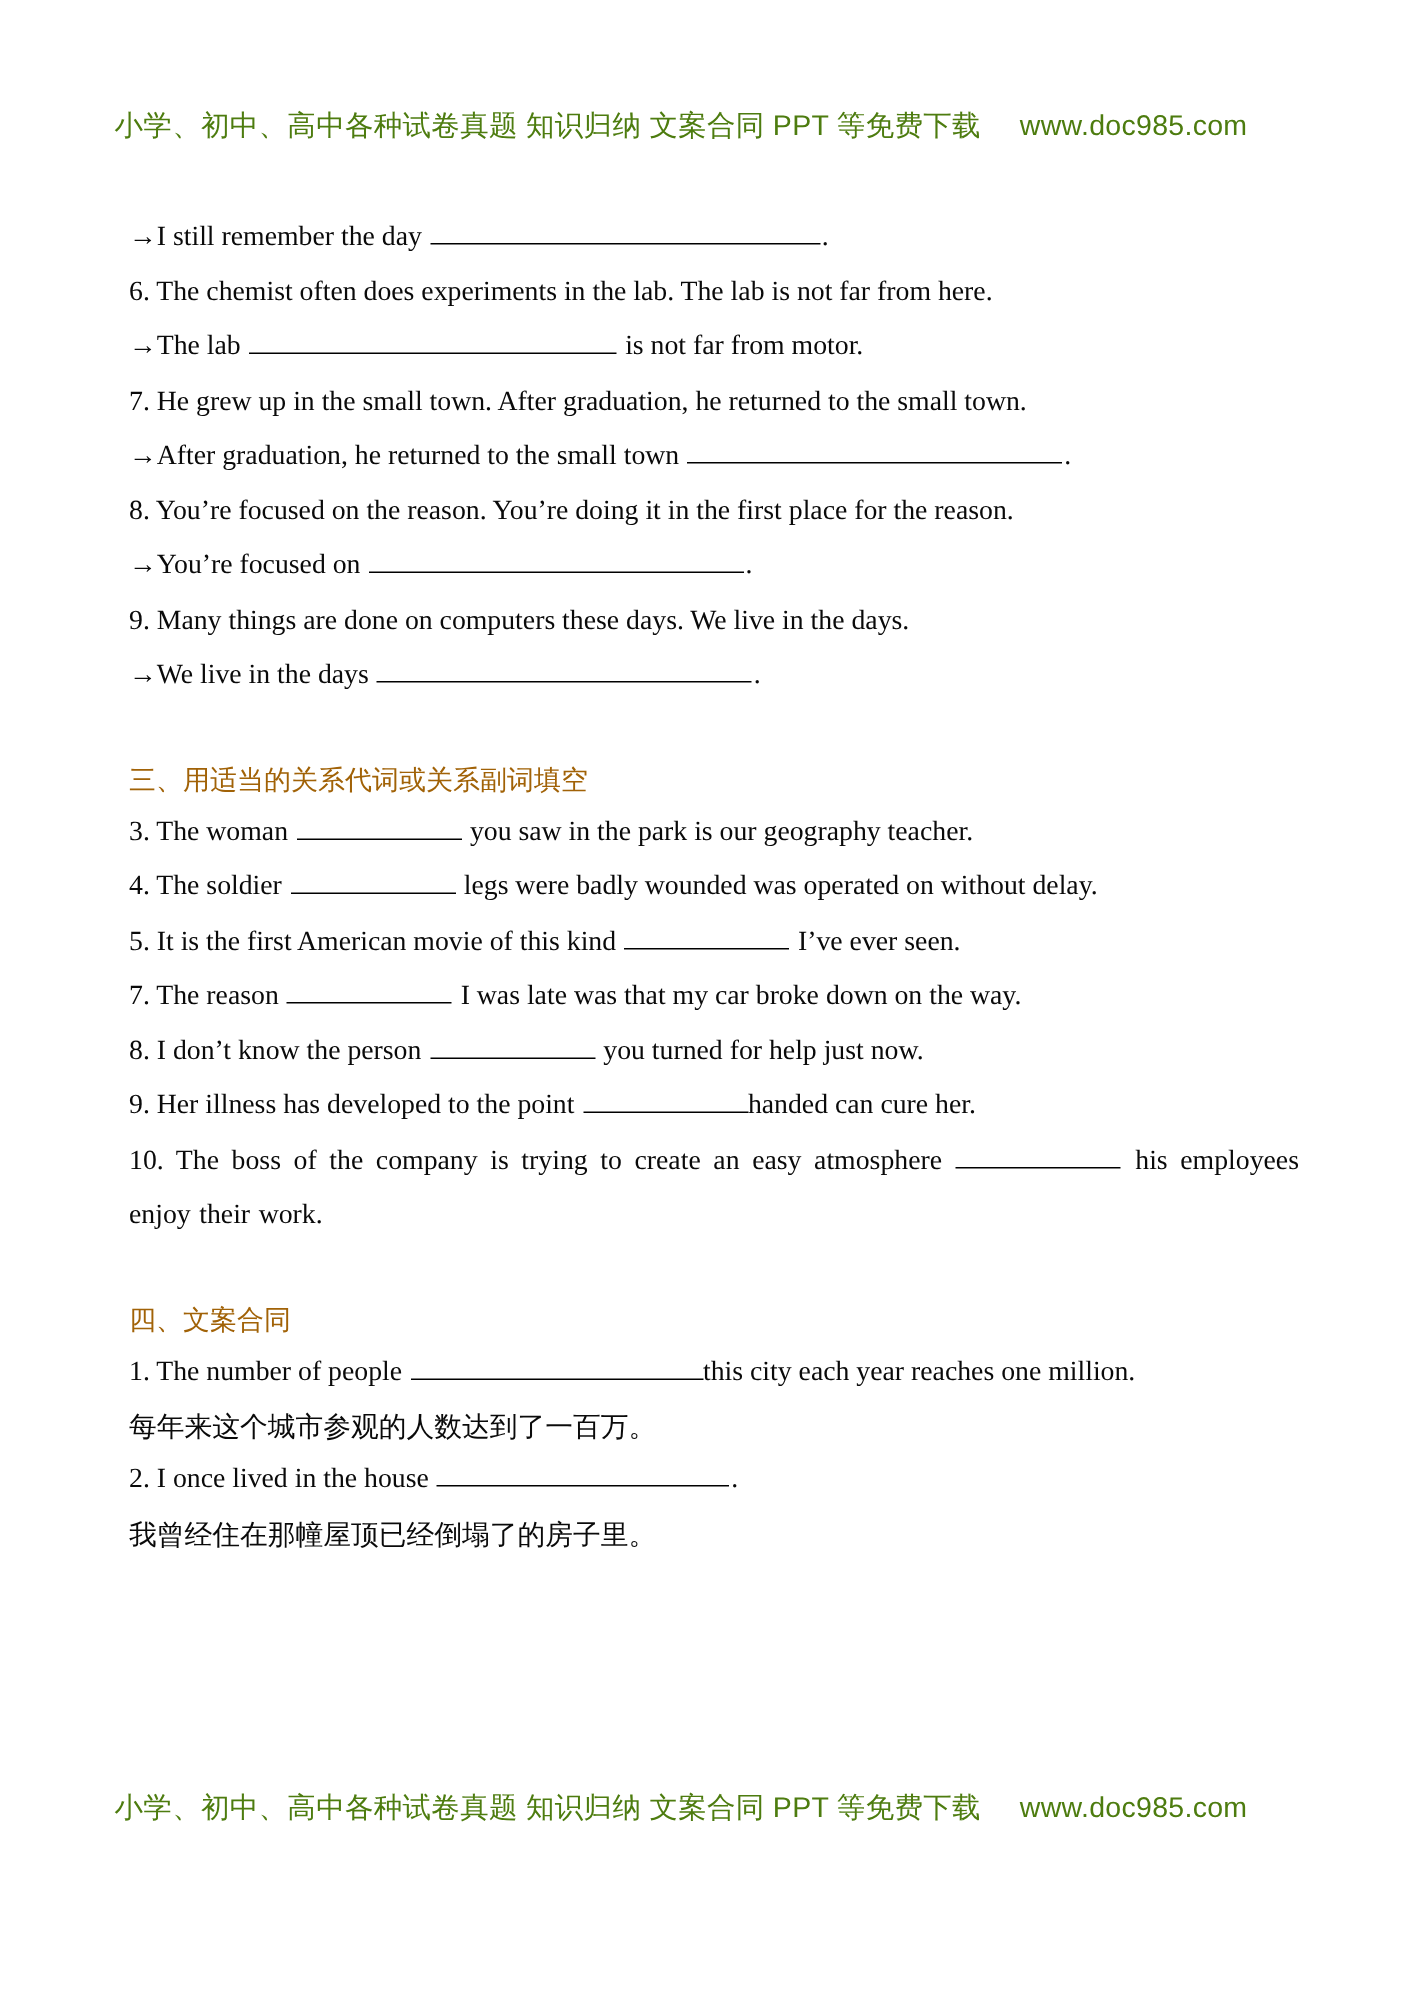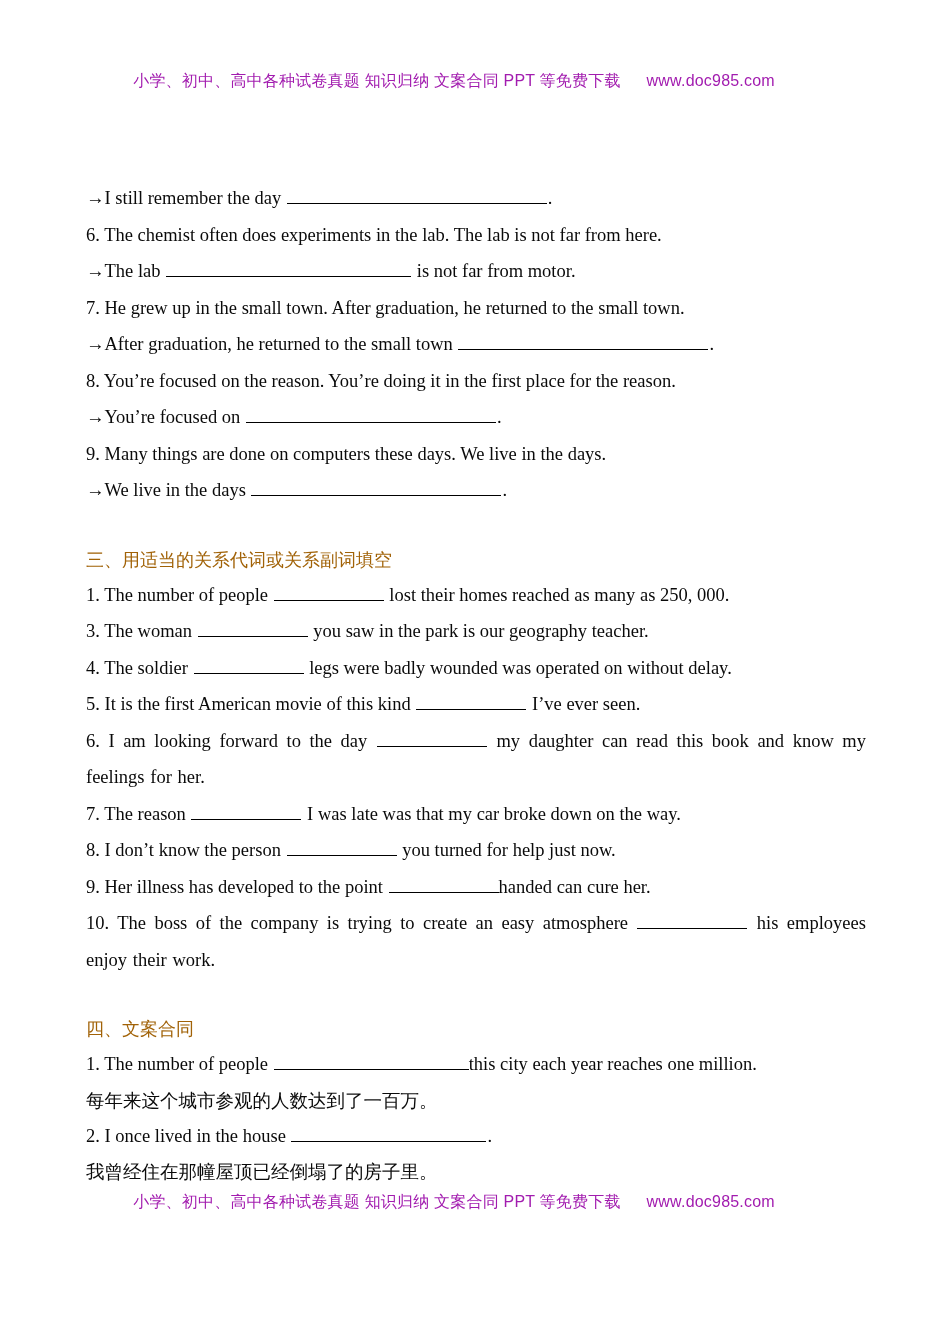--- a/index.html
+++ b/index.html
@@ -18,39 +18,38 @@
     color: #000000;
   }
 
   
   .watermark {
     position: absolute;
     left: 0;
     width: 908px;
     text-align: center;
     font-family: "Liberation Sans", "DejaVu Sans", sans-serif;
-    font-size: 16px;
-    color: #a21caf;
+    font-size: 19px;
+    color: #4d7c0f;
     white-space: nowrap;
     letter-spacing: 0.2px;
   }
   .watermark .url {
     margin-left: 26px;
     font-family: "Liberation Sans", "DejaVu Sans", sans-serif;
   }
   .header-watermark { top: 71px; }
   .footer-watermark { top: 1192px; }
 
   
   .content {
     position: absolute;
     left: 86px;
     top: 140px;
     width: 780px;
-    margin-top: 40px;
   }
 
   .line {
     font-size: 18.5px;
     line-height: 36.5px;
     color: #0a0a0a;
     white-space: nowrap;
   }
   
   .line.justify {
@@ -118,30 +117,28 @@
     <div class="line">8. You’re focused on the reason. You’re doing it in the first place for the reason.</div>
     <div class="line"><span class="arrow">→You’re focused on </span><span class="blank w250"></span><span>.</span></div>
 
     <div class="line">9. Many things are done on computers these days. We live in the days.</div>
     <div class="line"><span class="arrow">→We live in the days </span><span class="blank w250"></span><span>.</span></div>
 
     <div class="spacer-lg"></div>
 
     <div class="section-heading">三、用适当的关系代词或关系副词填空</div>
 
-    <div class="line"><span>1. The number of people </span><span class="blank w110"></span><span> lost their homes reached as many as 250, 000.</span></div>
 
 
     <div class="line"><span>3. The woman </span><span class="blank w110"></span><span> you saw in the park is our geography teacher.</span></div>
 
     <div class="line"><span>4. The soldier </span><span class="blank w110"></span><span> legs were badly wounded was operated on without delay.</span></div>
 
     <div class="line"><span>5. It is the first American movie of this kind </span><span class="blank w110"></span><span> I’ve ever seen.</span></div>
 
-    <div class="line justify"><span>6. I am looking forward to the day </span><span class="blank w110"></span><span> my daughter can read this book and know my feelings for her.</span></div>
 
     <div class="line"><span>7. The reason </span><span class="blank w110"></span><span> I was late was that my car broke down on the way.</span></div>
 
     <div class="line"><span>8. I don’t know the person </span><span class="blank w110"></span><span> you turned for help just now.</span></div>
 
     <div class="line"><span>9. Her illness has developed to the point </span><span class="blank w110 tight"></span><span>handed can cure her.</span></div>
 
     <div class="line justify"><span>10. The boss of the company is trying to create an easy atmosphere </span><span class="blank w110"></span><span> his employees enjoy their work.</span></div>
 
     <div class="spacer-lg"></div>

